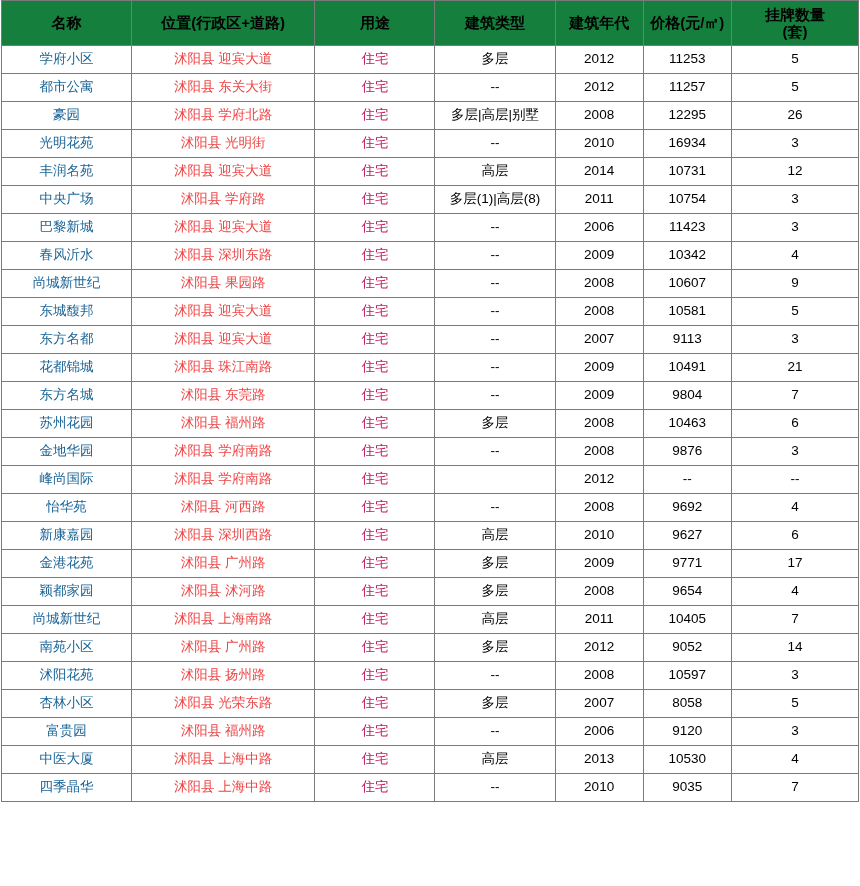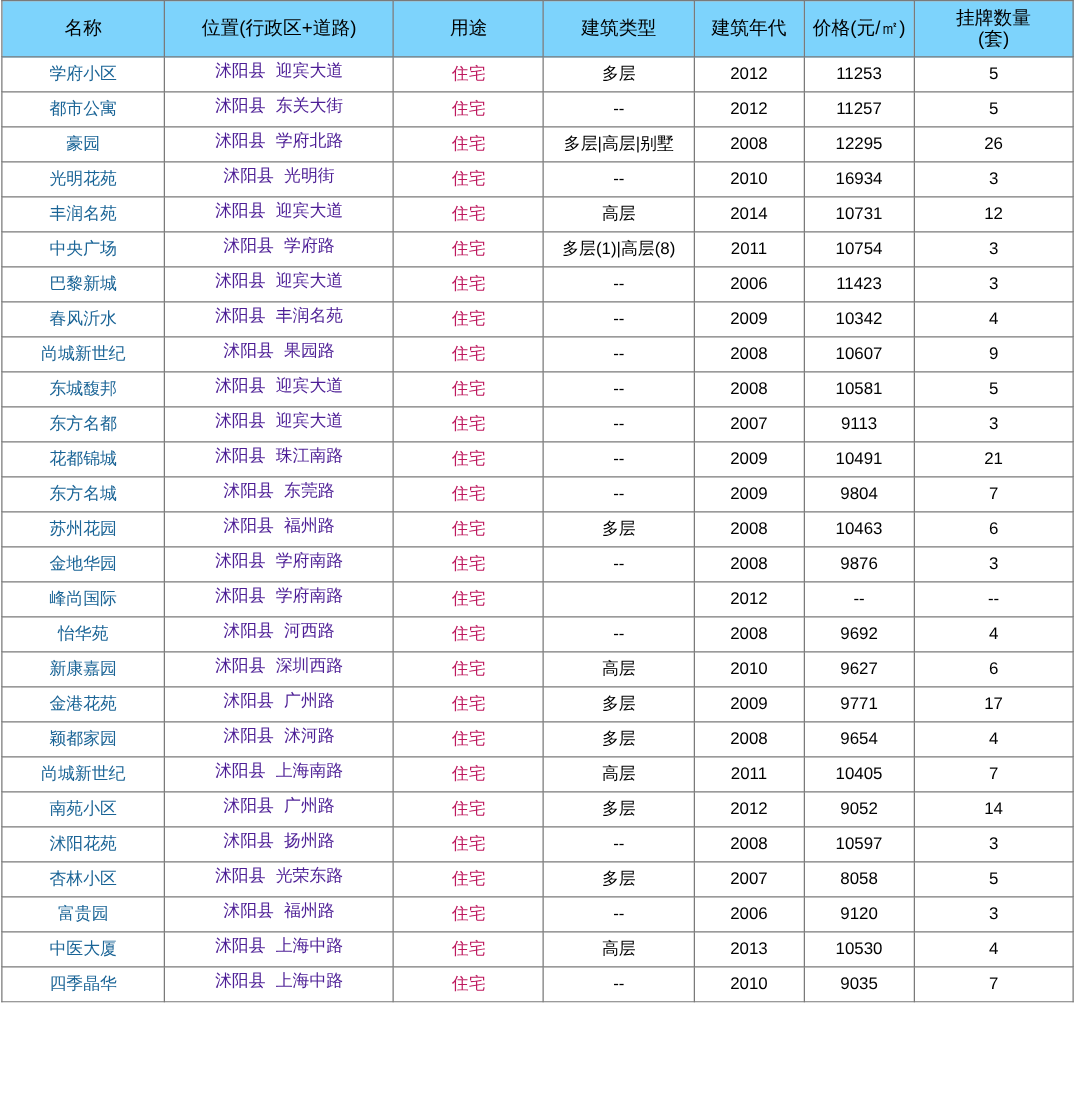--- a/index.html
+++ b/index.html
@@ -25,40 +25,40 @@
   table.listing-table td {
     border: 1px solid #7a7a7a;
     text-align: center;
     vertical-align: middle;
     padding: 0;
     font-size: 14px;
     line-height: 1.2;
   }
   table.listing-table thead th {
     height: 44px;
-    font-weight: normal;
+    font-weight: bold;
     font-size: 15px;
-    background: #7dd3fc;
+    background: #15803d;
     color: #000000;
   }
   table.listing-table tbody td {
     height: 27px;
     font-size: 13.5px;
   }
   
   col.c0 { width: 130px; }
   col.c1 { width: 183px; }
   col.c2 { width: 120px; }
   col.c3 { width: 120px; }
   col.c4 { width: 88px; }
   col.c5 { width: 88px; }
   col.c6 { width: 127px; }
 
   td.name-cell { color: #1a6496; }
-  td.loc-cell { color: #4c1d95; font-family: Liberation Mono, monospace; }
+  td.loc-cell { color: #ef4444; }
   td.use-cell { color: #be185d; }
   td.type-cell { color: #000000; }
   td.year-cell { color: #000000; }
   td.price-cell { color: #000000; }
   td.count-cell { color: #000000; }
 
   .hdr-two-line {
     display: block;
     line-height: 1.15;
   }
@@ -150,21 +150,21 @@
           <td class="name-cell">巴黎新城</td>
           <td class="loc-cell">沭阳县 迎宾大道</td>
           <td class="use-cell">住宅</td>
           <td class="type-cell">--</td>
           <td class="year-cell">2006</td>
           <td class="price-cell">11423</td>
           <td class="count-cell">3</td>
         </tr>
         <tr>
           <td class="name-cell">春风沂水</td>
-          <td class="loc-cell">沭阳县 丰润名苑</td>
+          <td class="loc-cell">沭阳县 深圳东路</td>
           <td class="use-cell">住宅</td>
           <td class="type-cell">--</td>
           <td class="year-cell">2009</td>
           <td class="price-cell">10342</td>
           <td class="count-cell">4</td>
         </tr>
         <tr>
           <td class="name-cell">尚城新世纪</td>
           <td class="loc-cell">沭阳县 果园路</td>
           <td class="use-cell">住宅</td>

